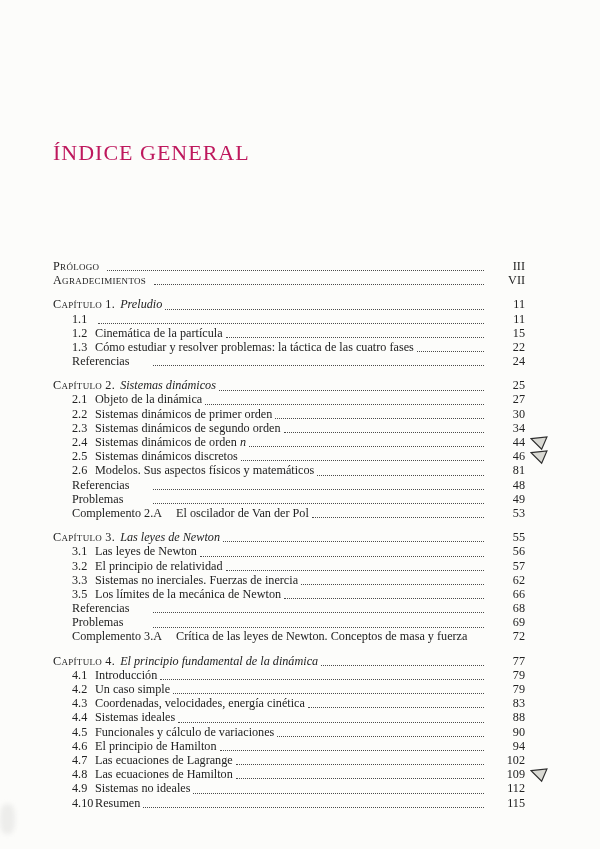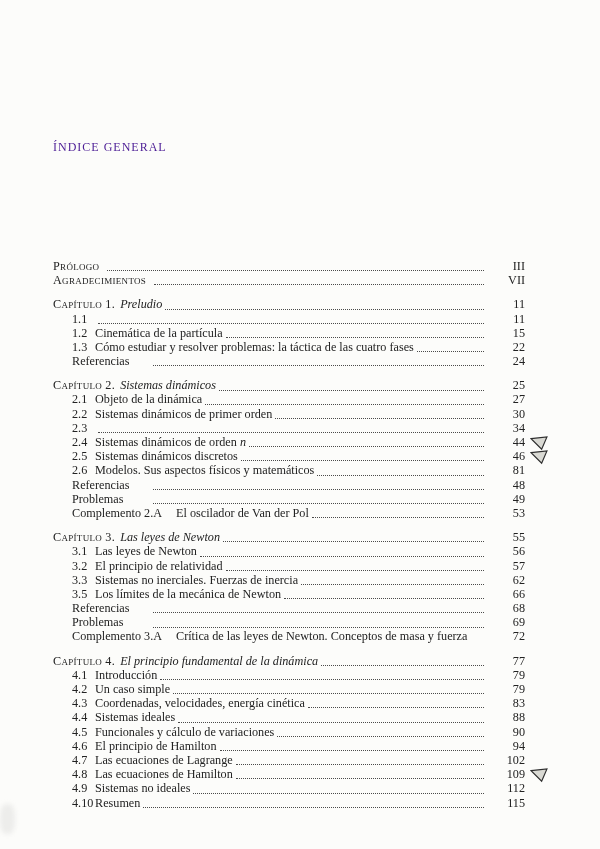--- a/index.html
+++ b/index.html
@@ -3,22 +3,22 @@
 <meta charset="utf-8">
 <style>
   html,body { margin:0; padding:0; background:#ffffff; }
   .page {
     position:relative; width:600px; height:849px; overflow:hidden;
     background:#fcfcfa; color:#222;
     font-family:"Liberation Serif","DejaVu Serif",serif;
   }
   .doc-title {
     position:absolute; left:53px; top:140px;
-    font-size:12px; letter-spacing:1px; font-weight:normal; margin:0;
-    color:#4c1d95;
+    font-size:22px; letter-spacing:1px; font-weight:normal; margin:0;
+    color:#be185d;
   }
   .toc { position:absolute; left:53px; top:259px; width:472px; }
   .toc-block { margin-bottom:10px; }
   .toc-row {
     position:relative; display:flex; align-items:flex-end;
     height:14.2px; line-height:14.2px; font-size:12.2px; white-space:nowrap;
   }
   .toc-row.indent { padding-left:19px; }
   .p-sc   { font-variant:small-caps; letter-spacing:0.3px; margin-right:5px; }
   .p-i    { font-style:italic; }
@@ -98,20 +98,21 @@
           <span class="pageno">27</span>
         </div>
         <div class="toc-row indent">
           <span class="p-num">2.2</span>
           <span class="p-plain">Sistemas dinámicos de primer orden</span>
           <span class="leader"></span>
           <span class="pageno">30</span>
         </div>
         <div class="toc-row indent">
           <span class="p-num">2.3</span>
+          <span class="p-plain">Sistemas dinámicos de segundo orden</span>
           <span class="leader"></span>
           <span class="pageno">34</span>
         </div>
         <div class="toc-row indent">
           <span class="p-num">2.4</span>
           <span class="p-plain">Sistemas dinámicos de orden</span>
           <span class="p-i">n</span>
           <span class="leader"></span>
           <span class="pageno">44</span>
           <span class="flag">

